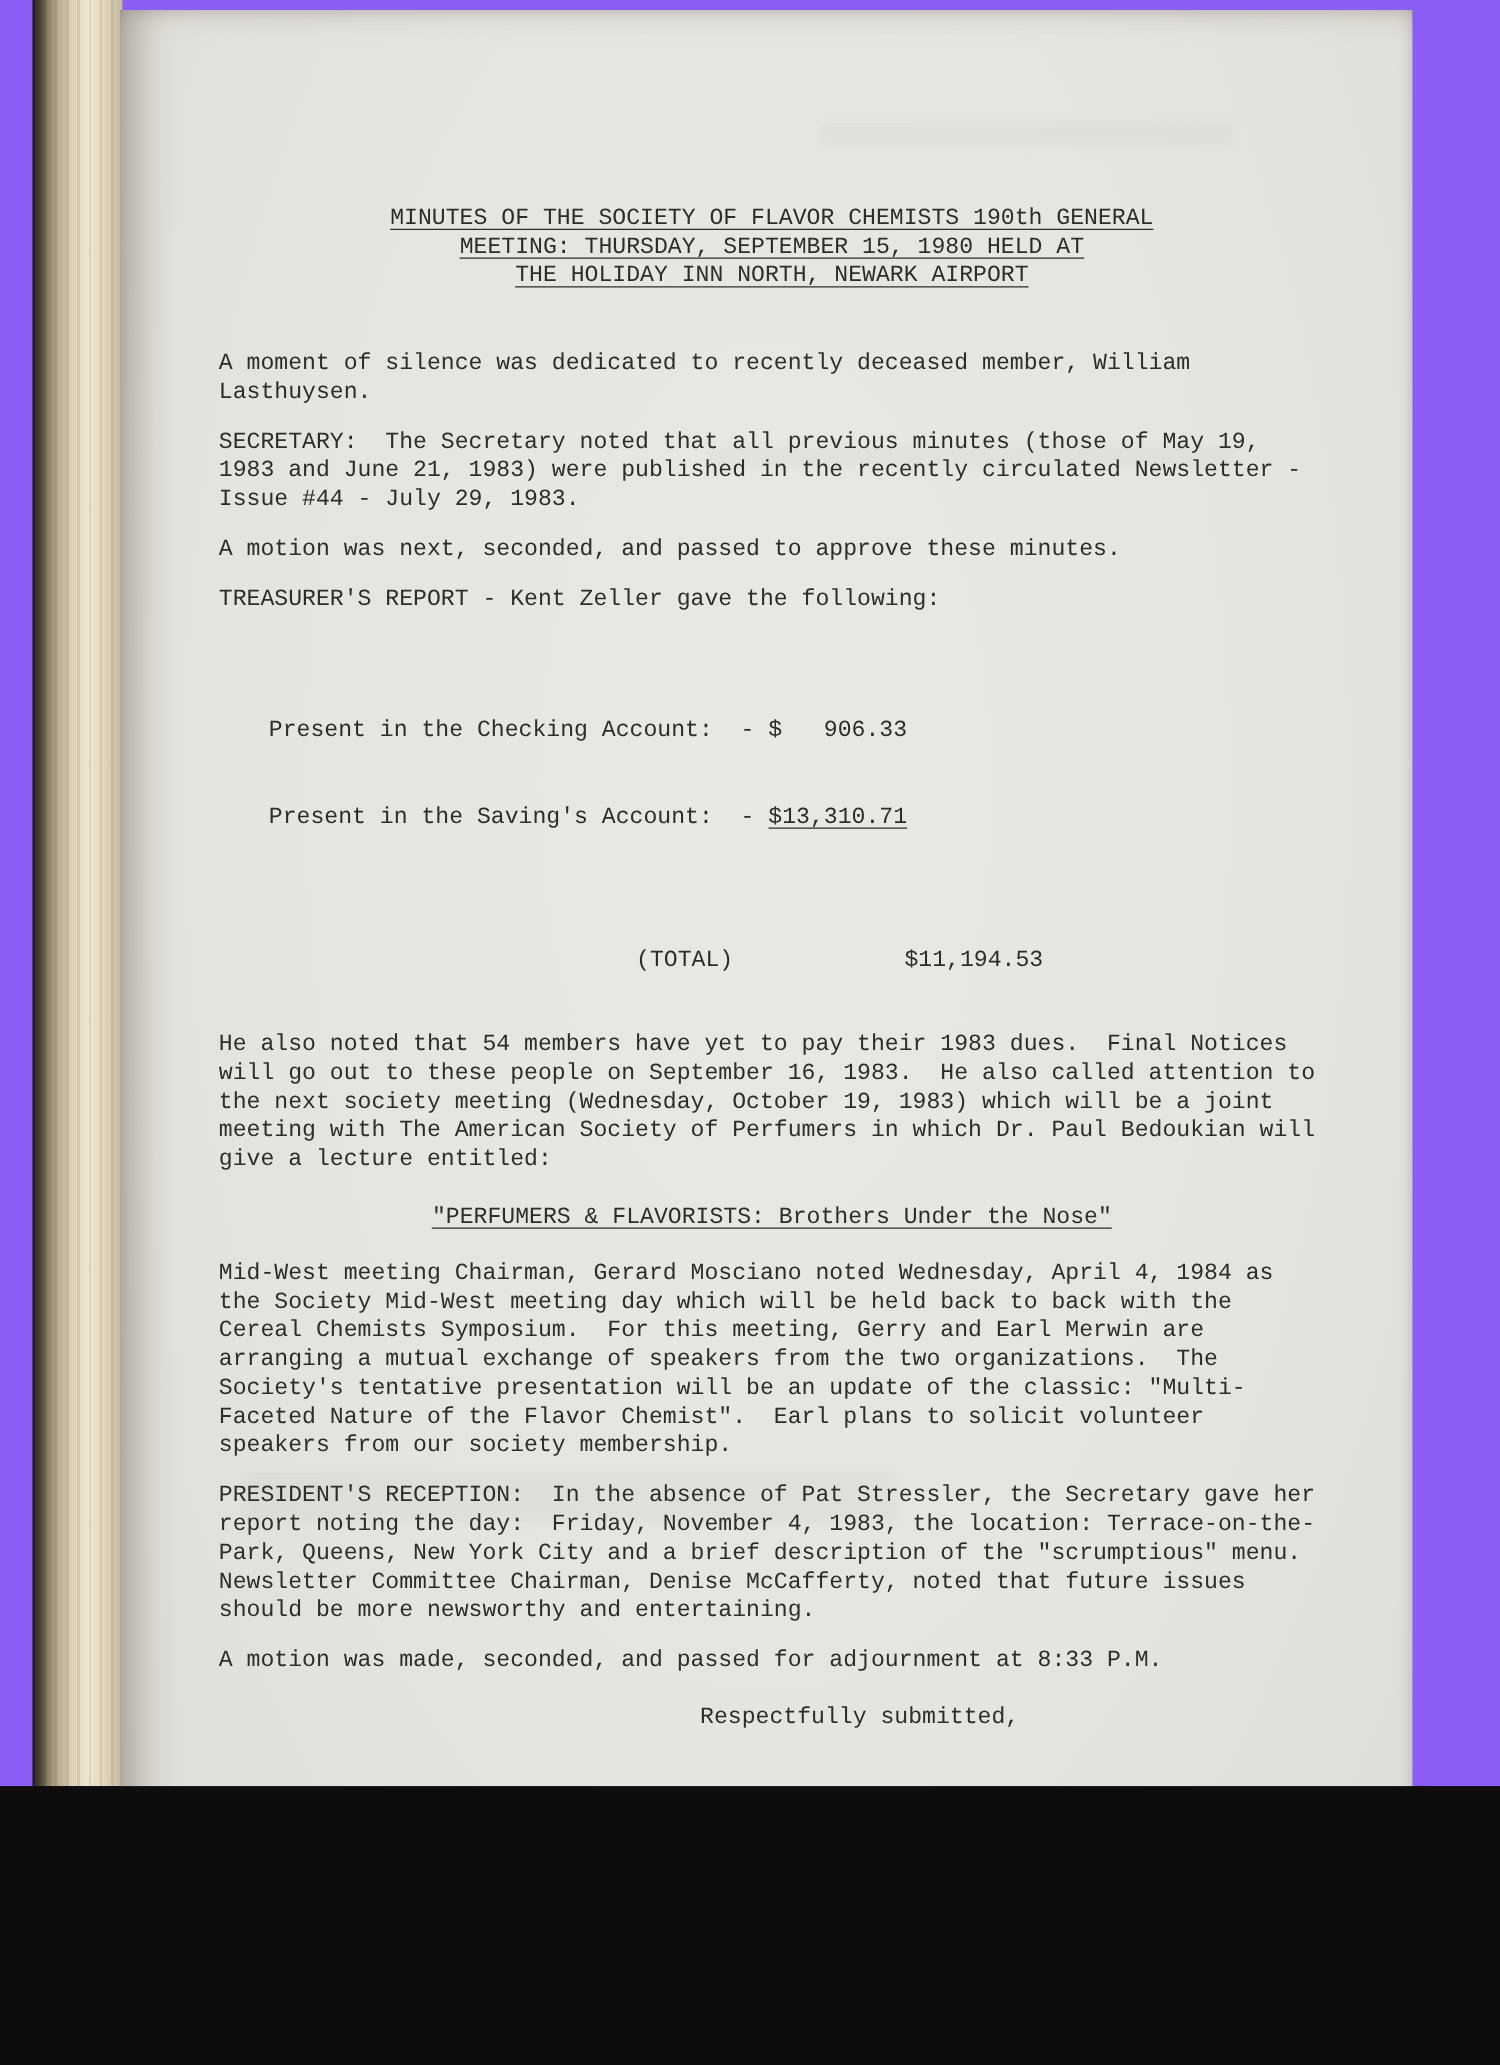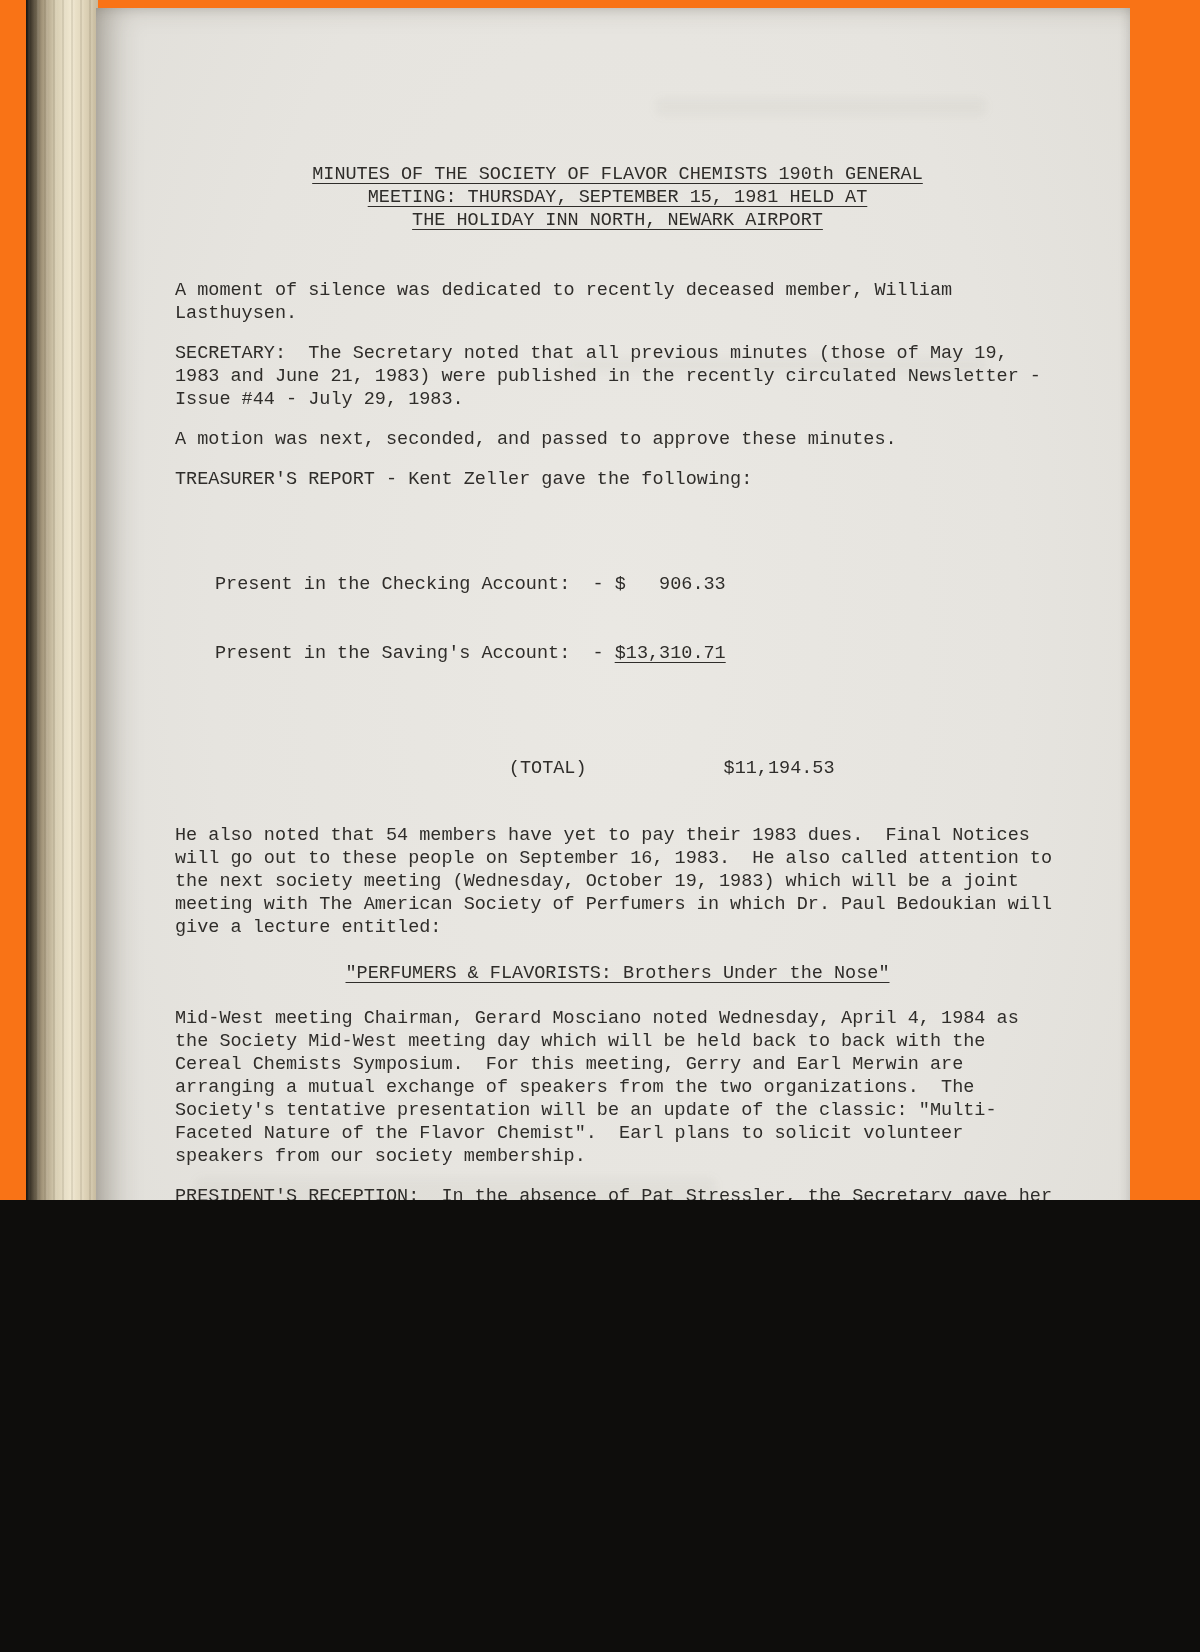--- a/index.html
+++ b/index.html
@@ -3,22 +3,22 @@
 <meta charset="utf-8">
 <style>
   html, body {
     margin: 0;
     padding: 0;
     background: #0e0d0c;
   }
   .canvas {
     position: relative;
     width: 1200px;
-    height: 1200px;
-    background: #f97316;
+    height: 1429px;
+    background: #8b5cf6;
     overflow: hidden;
     font-family: "Liberation Mono", "DejaVu Sans Mono", monospace;
   }
   
   .book-edge {
     position: absolute;
     left: 26px;
     top: 0;
     width: 72px;
     height: 100%;
@@ -138,21 +138,21 @@
 
   <div class="paper">
     <div class="smudge s1"></div>
     <div class="smudge s2"></div>
     <div class="smudge s3"></div>
 
     <div class="content">
 
       <div class="doc-title">
         <div class="title-line">MINUTES OF THE SOCIETY OF FLAVOR CHEMISTS 190th GENERAL</div>
-        <div class="title-line">MEETING: THURSDAY, SEPTEMBER 15, 1981 HELD AT</div>
+        <div class="title-line">MEETING: THURSDAY, SEPTEMBER 15, 1980 HELD AT</div>
         <div class="title-line">THE HOLIDAY INN NORTH, NEWARK AIRPORT</div>
       </div>
 
 
       <p class="para">A moment of silence was dedicated to recently deceased member, William Lasthuysen.</p>
 
       <p class="para">SECRETARY:  The Secretary noted that all previous minutes (those of May 19, 1983 and June 21, 1983) were published in the recently circulated Newsletter - Issue #44 - July 29, 1983.</p>
 
       <p class="para">A motion was next, seconded, and passed to approve these minutes.</p>
 
@@ -170,20 +170,21 @@
       <p class="para">He also noted that 54 members have yet to pay their 1983 dues.  Final Notices will go out to these people on September 16, 1983.  He also called attention to the next society meeting (Wednesday, October 19, 1983) which will be a joint meeting with The American Society of Perfumers in which Dr. Paul Bedoukian will give a lecture entitled:</p>
 
       <div class="lecture-title">
         <span>"PERFUMERS &amp; FLAVORISTS: Brothers Under the Nose"</span>
       </div>
 
       <p class="para">Mid-West meeting Chairman, Gerard Mosciano noted Wednesday, April 4, 1984 as the Society Mid-West meeting day which will be held back to back with the Cereal Chemists Symposium.  For this meeting, Gerry and Earl Merwin are arranging a mutual exchange of speakers from the two organizations.  The Society's tentative presentation will be an update of the classic: "Multi-Faceted Nature of the Flavor Chemist".  Earl plans to solicit volunteer speakers from our society membership.</p>
 
       <p class="para">PRESIDENT'S RECEPTION:  In the absence of Pat Stressler, the Secretary gave her report noting the day:  Friday, November 4, 1983, the location: Terrace-on-the-Park, Queens, New York City and a brief description of the "scrumptious" menu.  Newsletter Committee Chairman, Denise McCafferty, noted that future issues should be more newsworthy and entertaining.</p>
 
+      <p class="para">A motion was made, seconded, and passed for adjournment at 8:33 P.M.</p>
 
       <div class="closing-line">Respectfully submitted,</div>
 
       <div class="signature-block">
         <span class="sig-line">Marion Sudol</span>
         <span class="sig-line">Secretary</span>
         
       </div>
 
     </div>

